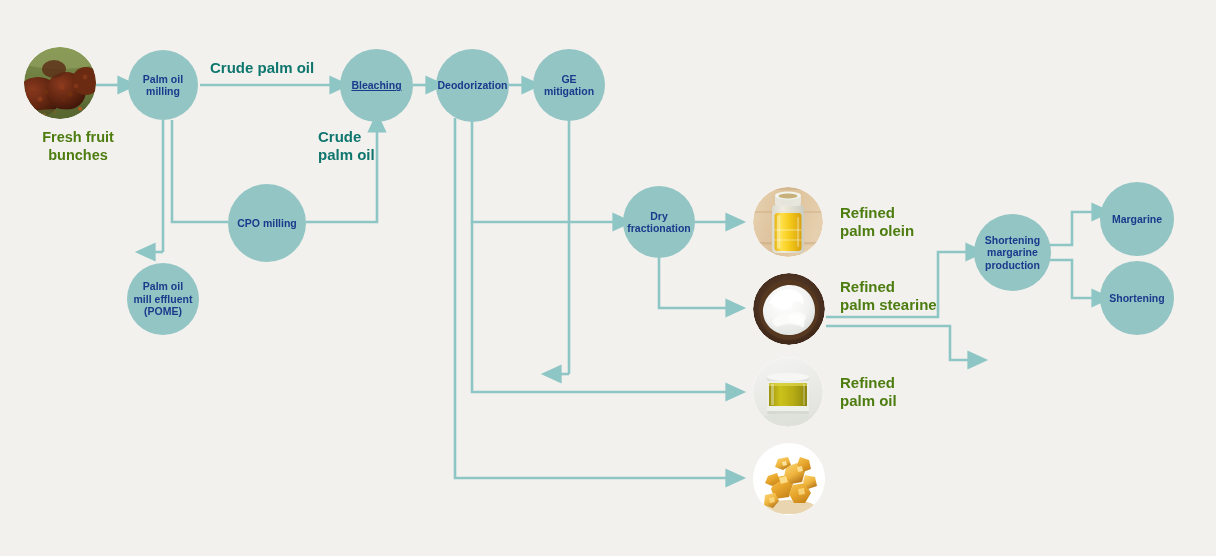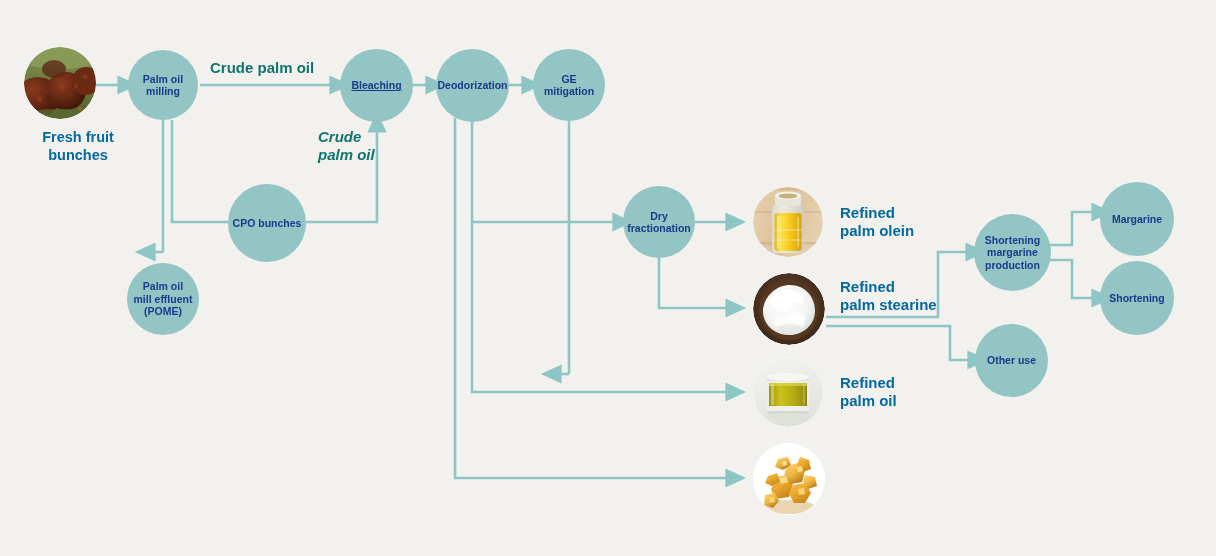--- a/index.html
+++ b/index.html
@@ -42,21 +42,21 @@
   }
   .photo-circle {
     position: absolute;
     border-radius: 50%;
     overflow: hidden;
     background: #ffffff;
   }
   .photo-circle svg { display:block; width:100%; height:100%; }
   .caption {
     position: absolute;
-    color: #0369a1;
+    color: #4d7c0f;
     font-weight: bold;
     white-space: pre-line;
     line-height: 1.22;
   }
   .edge-label {
     position: absolute;
     color: #0f766e;
     font-weight: bold;
     white-space: pre-line;
     line-height: 1.22;
@@ -165,21 +165,21 @@
   </div>
   <div class="caption" style="left:18px; top:129px; width:120px; font-size:14.5px; text-align:center;">Fresh fruit
 bunches</div>
 
   <div class="node-circle" style="left:128px; top:50px; width:70px; height:70px; font-size:10.5px;">
     <span class="node-label">Palm oil
 milling</span>
   </div>
 
   <div class="node-circle" style="left:228px; top:184px; width:78px; height:78px; font-size:10.5px;">
-    <span class="node-label">CPO bunches</span>
+    <span class="node-label">CPO milling</span>
   </div>
 
   <div class="node-circle" style="left:127px; top:263px; width:72px; height:72px; font-size:10.5px;">
     <span class="node-label">Palm oil
 mill effluent
 (POME)</span>
   </div>
 
   <div class="node-circle" style="left:340px; top:49px; width:73px; height:73px; font-size:10.5px;text-decoration:underline;">
     <span class="node-label">Bleaching</span>
@@ -205,27 +205,24 @@
   </div>
 
   <div class="node-circle" style="left:1100px; top:182px; width:74px; height:74px; font-size:10.5px;">
     <span class="node-label">Margarine</span>
   </div>
 
   <div class="node-circle" style="left:1100px; top:261px; width:74px; height:74px; font-size:10.5px;">
     <span class="node-label">Shortening</span>
   </div>
 
-  <div class="node-circle" style="left:975px; top:324px; width:73px; height:73px; font-size:10.5px;">
-    <span class="node-label">Other use</span>
-  </div>
 
   <div class="edge-label" style="left:210px; top:59px; font-size:15px;">Crude palm oil</div>
 
-  <div class="edge-label" style="left:318px; top:128px; font-size:15px;font-style:italic;">Crude
+  <div class="edge-label" style="left:318px; top:128px; font-size:15px;">Crude
 palm oil</div>
 
   <div class="photo-circle" style="left:753px; top:187px; width:70px; height:70px;">
     <svg viewBox="0 0 70 70" xmlns="http://www.w3.org/2000/svg">
       <defs>
         <clipPath id="cOle">
             <circle cx="35" cy="35" r="35"></circle>
           </clipPath>
         <linearGradient id="gWood" x1="0" y1="0" x2="1" y2="0.3">
           <stop offset="0%" stop-color="#e8d3b4"></stop>

